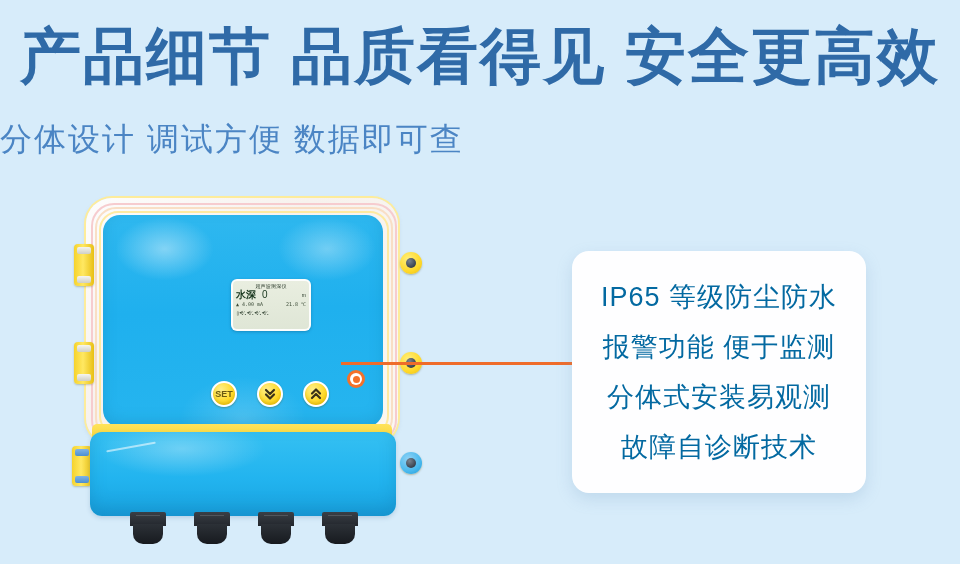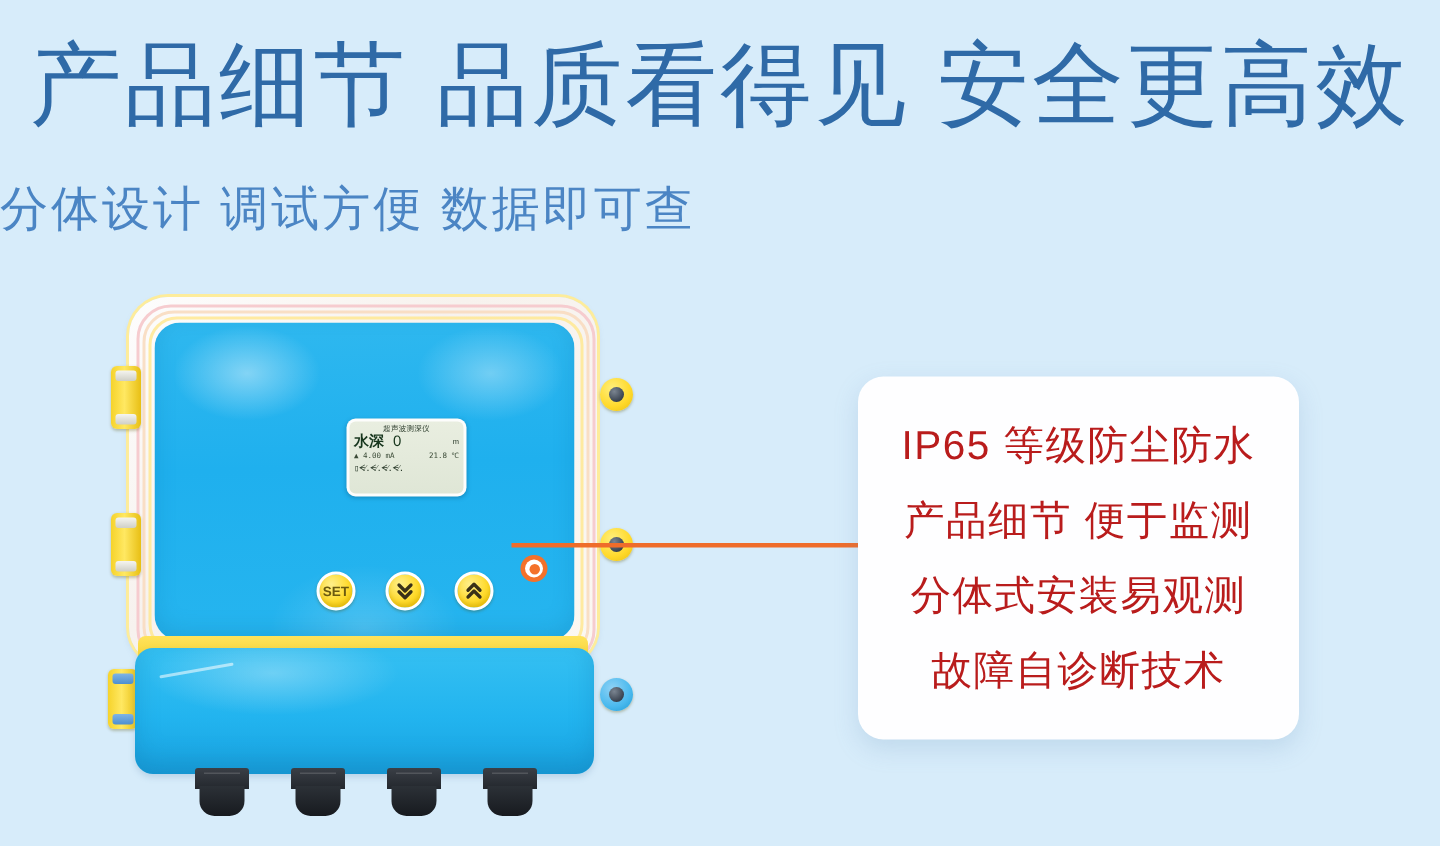--- a/index.html
+++ b/index.html
@@ -15,21 +15,21 @@
     position:relative;width:960px;height:564px;
     background:#d7ecfa;
     overflow:hidden;
   }
 
   
   .headline{
     position:absolute;left:0;top:22px;width:960px;
     text-align:center;
     font-size:61px;
-    font-weight:normal;
+    font-weight:bold;
     letter-spacing:2px;
     color:#2f6aa7;
     line-height:1.12;
     white-space:nowrap;
   }
   .subline{
     position:absolute;left:0;top:120px;width:960px;
     text-align:left;
     font-size:32px;
     font-weight:normal;
@@ -242,21 +242,21 @@
     position:absolute;left:572px;top:251px;width:294px;height:242px;
     background:#fefeff;
     border-radius:17px;
     box-shadow:0 6px 16px rgba(110,150,190,.22);
     display:flex;flex-direction:column;align-items:center;justify-content:center;
     box-sizing:border-box;
     padding:10px 0;
   }
   .card .line{
     font-size:27px;
-    color:#b91c1c;
+    color:#0369a1;
     line-height:50px;
     letter-spacing:1px;
     white-space:nowrap;
     text-align:right;
   }
 </style>
 </head>
 <body>
 
 <div id="page">
@@ -373,18 +373,18 @@
         <div class="body2"></div>
       </div>
     </div>
 
   </div>
 
   <div class="connector"></div>
 
   <div class="card">
     <div class="line">IP65 等级防尘防水</div>
-    <div class="line">产品细节 便于监测</div>
+    <div class="line">报警功能 便于监测</div>
     <div class="line">分体式安装易观测</div>
     <div class="line">故障自诊断技术</div>
   </div>
 
 </div>
 
 </body></html>

